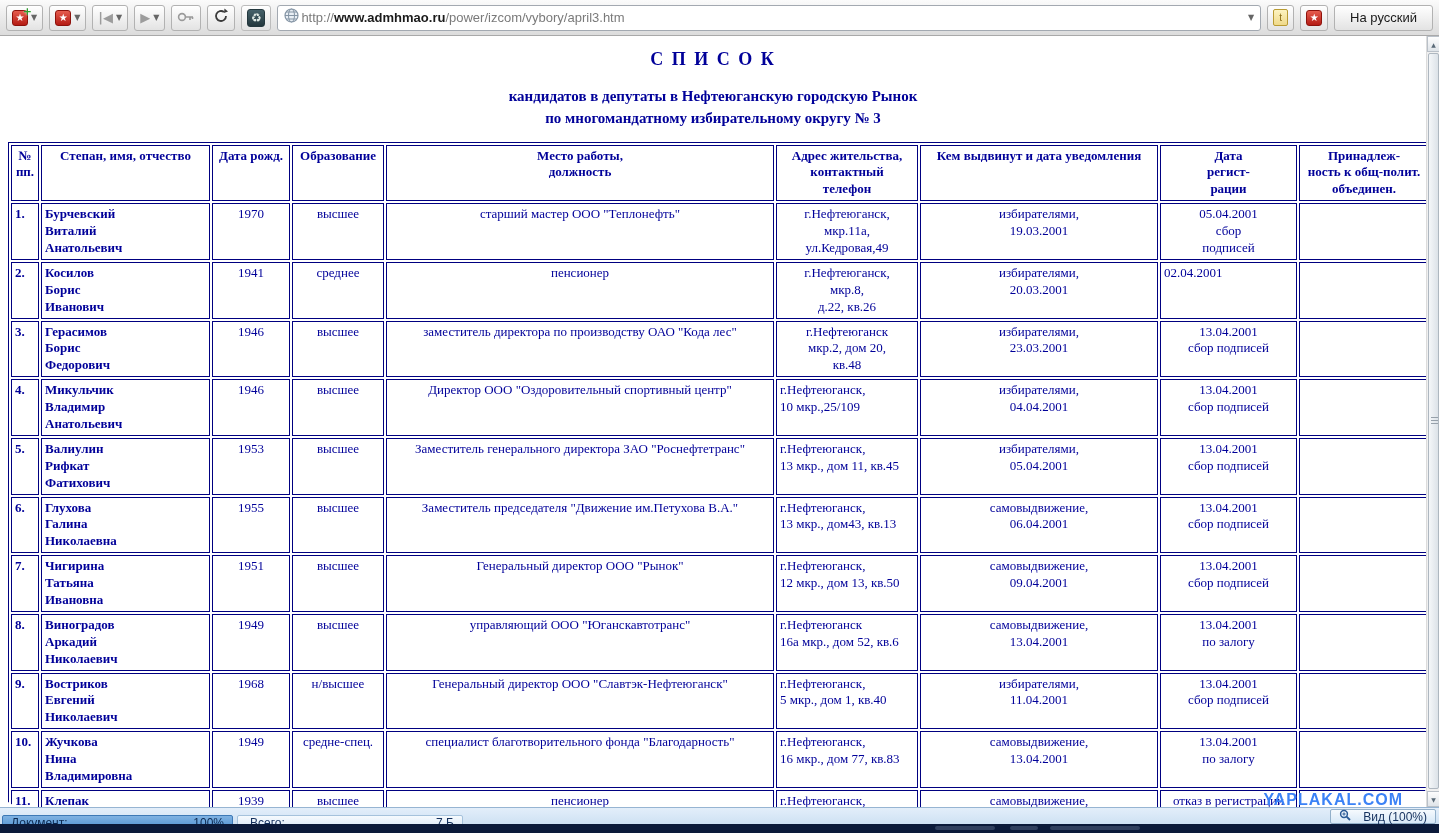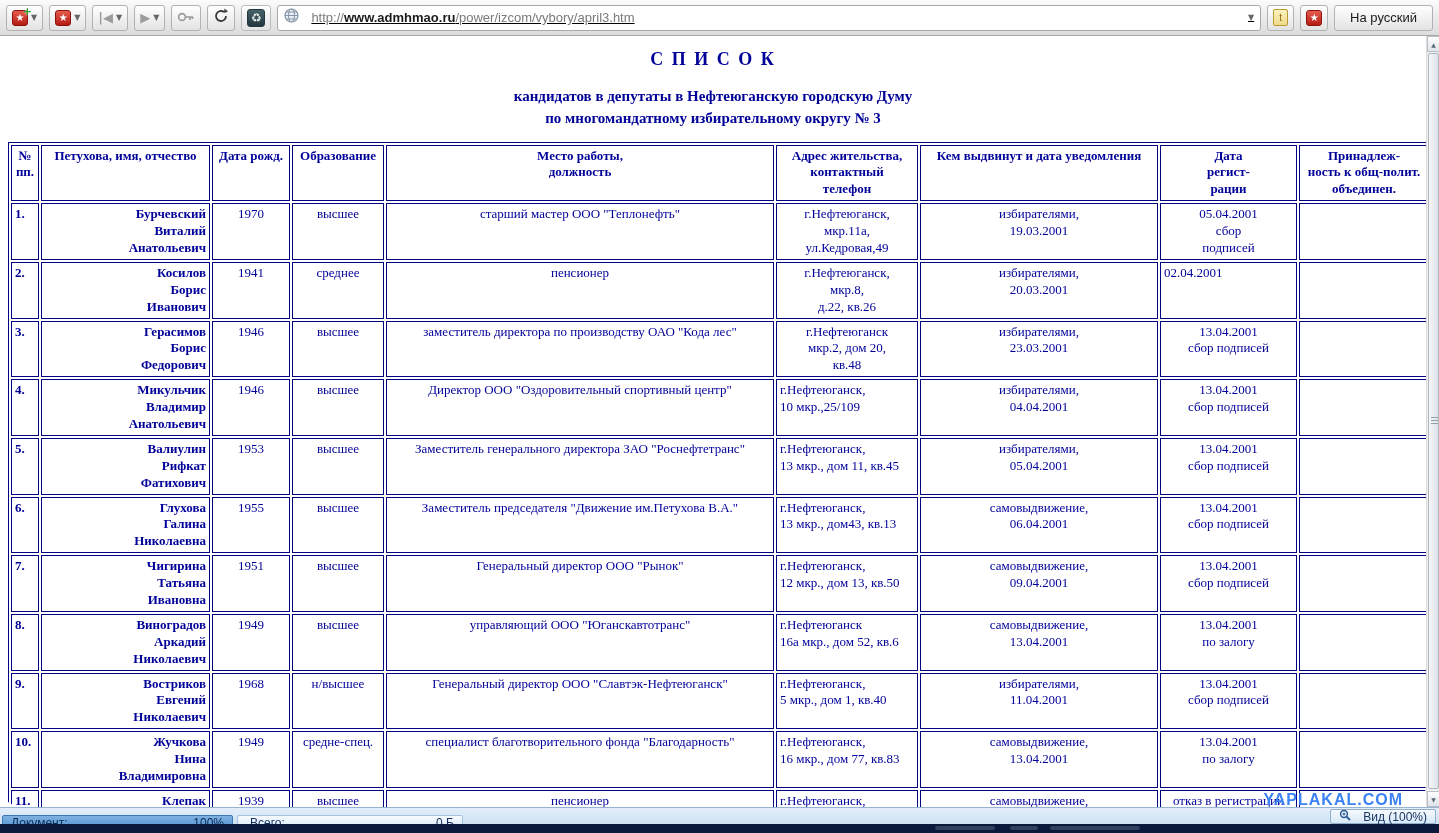--- a/index.html
+++ b/index.html
@@ -20,21 +20,21 @@
     background:linear-gradient(#e65c4e,#b51c14); border:1px solid #8e120c;
     color:#fff; font-size:10px; display:flex; align-items:center; justify-content:center; }
   .plusbadge { position:absolute; right:-5px; top:-6px; color:#2f9e2f; font-weight:bold;
     font-size:11px; text-shadow:0 0 2px #fff; }
   .navglyph { font-size:13px; color:#9c9c9c; font-weight:bold; }
   .keywrap svg, .reloadwrap { color:#555; }
   .darksq { width:18px; height:18px; border-radius:3px; border:1px solid #24383e;
     background:linear-gradient(#46626a,#23373d); color:#dfe9e4; font-size:12px;
     display:flex; align-items:center; justify-content:center; }
   .addressbar { flex:1; height:26px; background:#fff; border:1px solid #a3a9b1;
-    border-radius:3px; display:flex; align-items:center; padding:0 6px; gap:12px;text-decoration:underline; }
+    border-radius:3px; display:flex; align-items:center; padding:0 6px; gap:2px; }
   .urltext { font-size:13px; color:#7a7a7a; white-space:nowrap; overflow:hidden; flex:1; }
   .urltext b { color:#1a1a1a; }
   .yellowdoc { width:15px; height:17px; background:linear-gradient(#fdf3c0,#efd98a);
     border:1px solid #b99b32; border-radius:2px; position:relative; color:#8a6d15;
     font-size:10px; display:flex; align-items:center; justify-content:center; }
   .lang-btn { font-size:13px; color:#1a1a1a; padding:0 10px; }
 
   
   .content { position:absolute; left:0; top:36px; width:1426px; height:771px;
     background:#fff; overflow:hidden; color:#000099;
@@ -44,21 +44,21 @@
   .pgsub { margin-top:16px; text-align:center; font-size:15px; font-weight:bold; line-height:1.45; }
 
   table.cand { margin:12px 0 0 8px; width:1402px; border:1px solid #000080;
     border-spacing:2px; border-collapse:separate; table-layout:fixed; }
   table.cand td, table.cand th { border:1px solid #000080; vertical-align:top;
     font-size:13px; padding:2px 3px; line-height:1.3; overflow:hidden; }
   table.cand th { font-weight:bold; text-align:center; height:56px; }
   table.cand td { height:50px; }
   .pre { white-space:pre-line; }
   .cell-num { text-align:left; font-weight:bold; }
-  .cell-name { text-align:right; font-weight:bold;font-family:Liberation Serif, serif; }
+  .cell-name { text-align:left; font-weight:bold;font-family:Liberation Serif, serif; }
   .cell-center { text-align:center; }
   .cell-left { text-align:left; }
 
   
   .scrollbar { position:absolute; left:1426px; top:36px; width:13px; height:771px;
     background:#f0f0f0; border-left:1px solid #dcdcdc; }
   .sb-btn { position:absolute; left:0; width:13px; height:16px;
     background:linear-gradient(#fdfdfd,#dfe4e9); border:1px solid #b9c0c8;
     display:flex; align-items:center; justify-content:center;
     font-size:6px; color:#5a6a78; }
@@ -154,40 +154,40 @@
     <span class="redsq icoft">★</span>
   </div>
   <div class="tb-btn">
     <span class="lang-btn">На русский</span>
   </div>
 </div>
 
 <div class="content">
   <div class="pgtitle">С П И С О К</div>
   <div class="pgsub">
-    <div>кандидатов в депутаты в Нефтеюганскую городскую Думу</div>
+    <div>кандидатов в депутаты в Нефтеюганскую городскую Рынок</div>
     <div>по многомандатному избирательному округу № 3</div>
   </div>
   <table class="cand">
     <colgroup>
         <col style="width: 28px;">
         <col style="width: 169px;">
         <col style="width: 78px;">
         <col style="width: 92px;">
         <col style="width: 388px;">
         <col style="width: 142px;">
         <col style="width: 238px;">
         <col style="width: 137px;">
         <col style="width: 130px;">
       </colgroup>
     <thead>
         <tr>
           <th class="pre">№
 пп.</th>
-          <th class="pre">Петухова, имя, отчество</th>
+          <th class="pre">Степан, имя, отчество</th>
           <th class="pre">Дата рожд.</th>
           <th class="pre">Образование</th>
           <th class="pre">Место работы,
 должность</th>
           <th class="pre">Адрес жительства,
 контактный
 телефон</th>
           <th class="pre">Кем выдвинут и дата уведомления</th>
           <th class="pre">Дата
 регист-
@@ -396,21 +396,21 @@
 
 <div class="watermark">YAPLAKAL.COM</div>
 
 <div class="statusbar">
   <div class="seg seg-doc">
     <span>Документ:</span>
     <span>100%</span>
   </div>
   <div class="seg seg-light seg-total">
     <span>Всего:</span>
-    <span>0 Б</span>
+    <span>7 Б</span>
   </div>
   <div class="seg seg-pair">
     <span class="pairitem">
       <span>Элементы:</span>
       <span>3/3</span>
     </span>
     <span class="pairitem">
       <span>Глухова:</span>
       <span>0 Б/с</span>
     </span>

